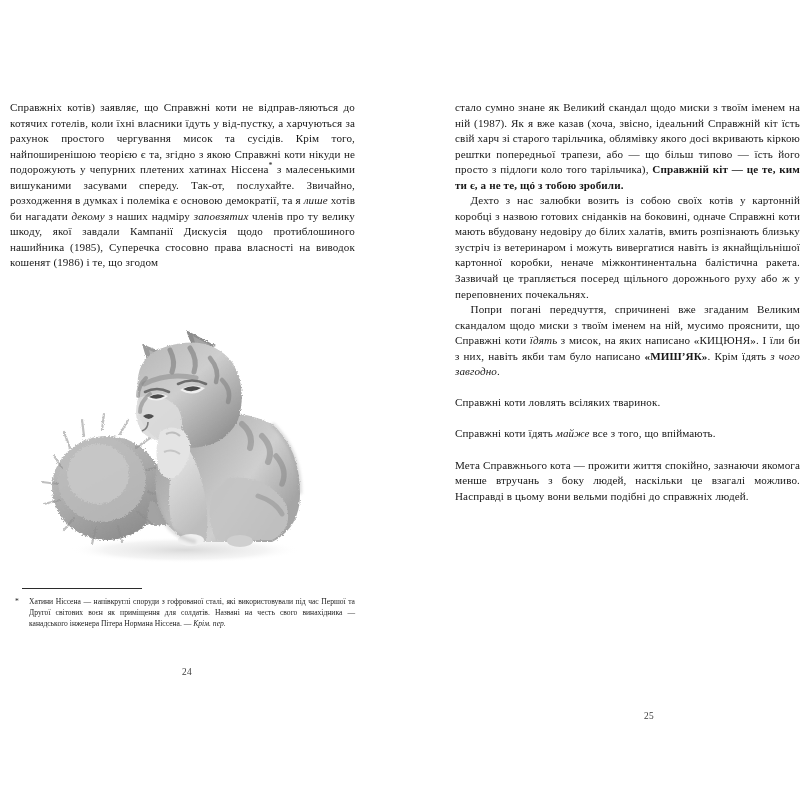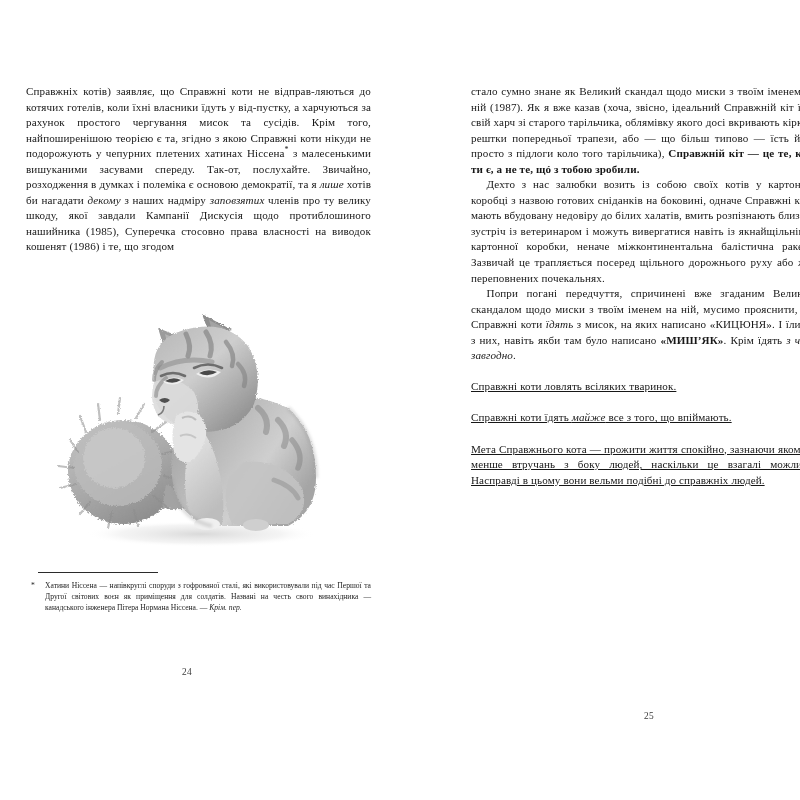--- a/index.html
+++ b/index.html
@@ -21,24 +21,23 @@
     left: 0;
     top: 0;
     width: 800px;
     height: 800px;
     background: #ffffff;
   }
 
   
   .page {
     position: absolute;
-    top: 84px;
+    top: 100px;
     width: 345px;
     height: 600px;
-    margin-left: 16px;
   }
   .page-left  { left: 10px; }
   .page-right { left: 455px; }
 
   .body-text {
     font-size: 11.1px;
     line-height: 15.55px;
     text-align: justify;
     text-justify: inter-word;
     hyphens: manual;
@@ -46,21 +45,20 @@
     letter-spacing: 0.01em;
   }
   .body-text p {
     margin: 0;
   }
   .body-text p.indent {
     text-indent: 1.4em;
   }
   .body-text p.gap {
     margin-top: 15.55px;
-    text-decoration: underline;
   }
 
   em { font-style: italic; }
   strong { font-weight: bold; }
 
   .fnmark {
     font-size: 0.72em;
     vertical-align: super;
     line-height: 0;
   }

